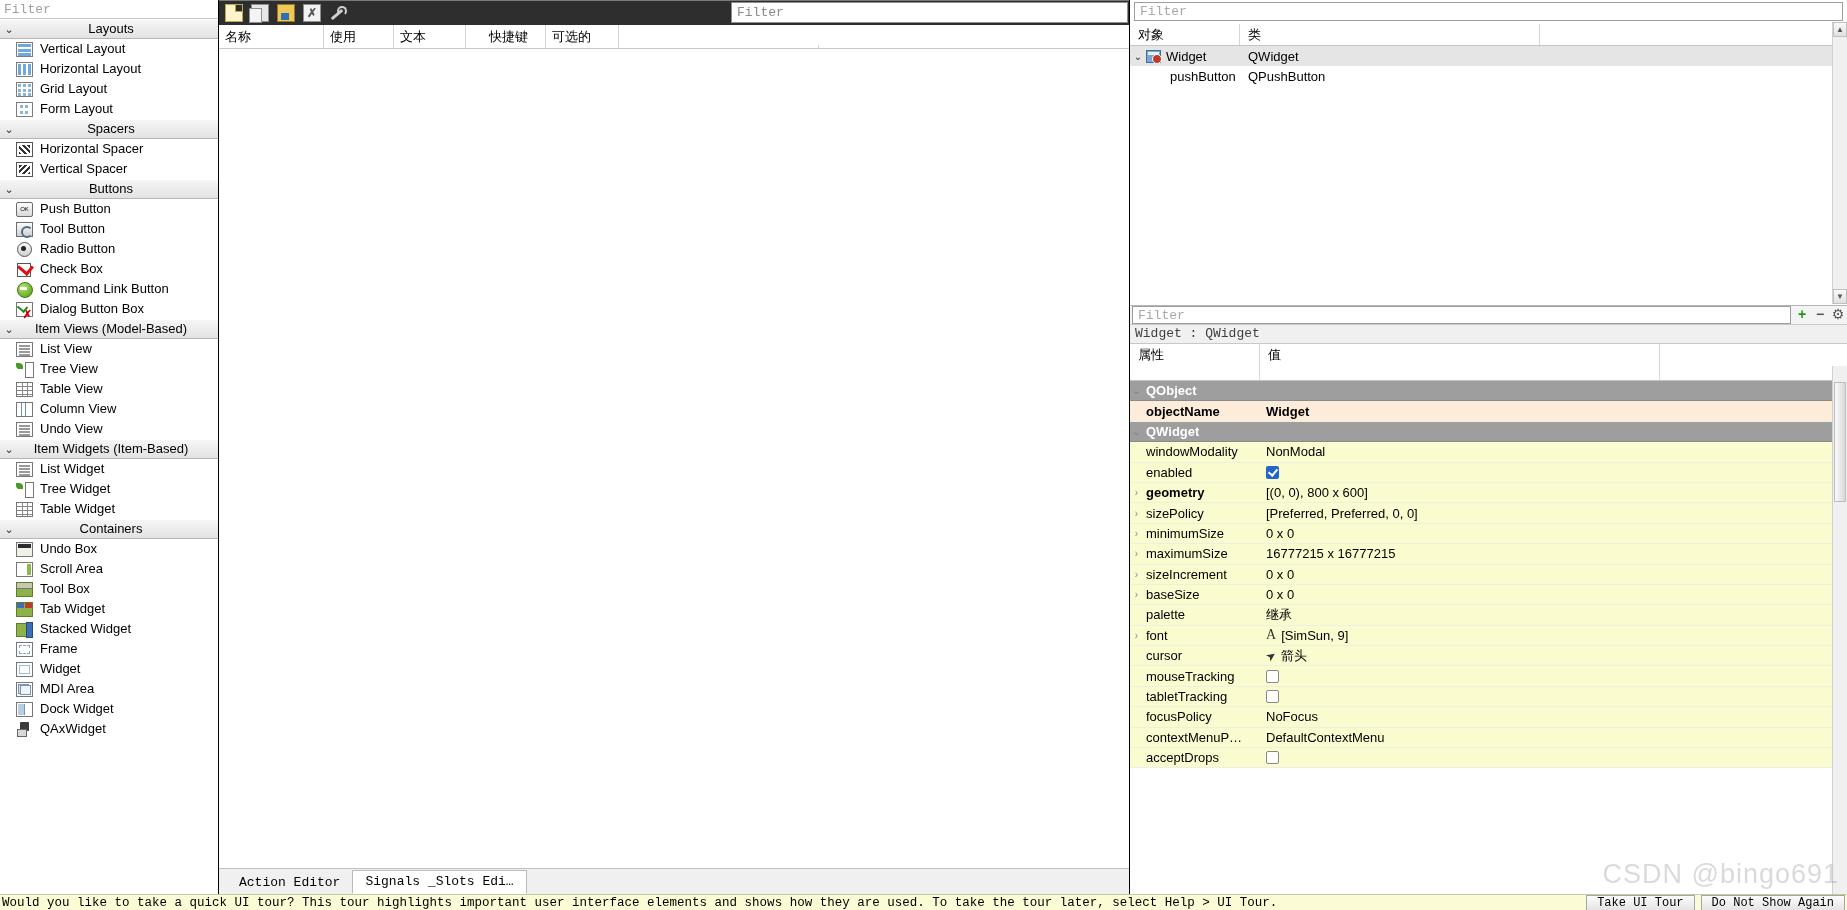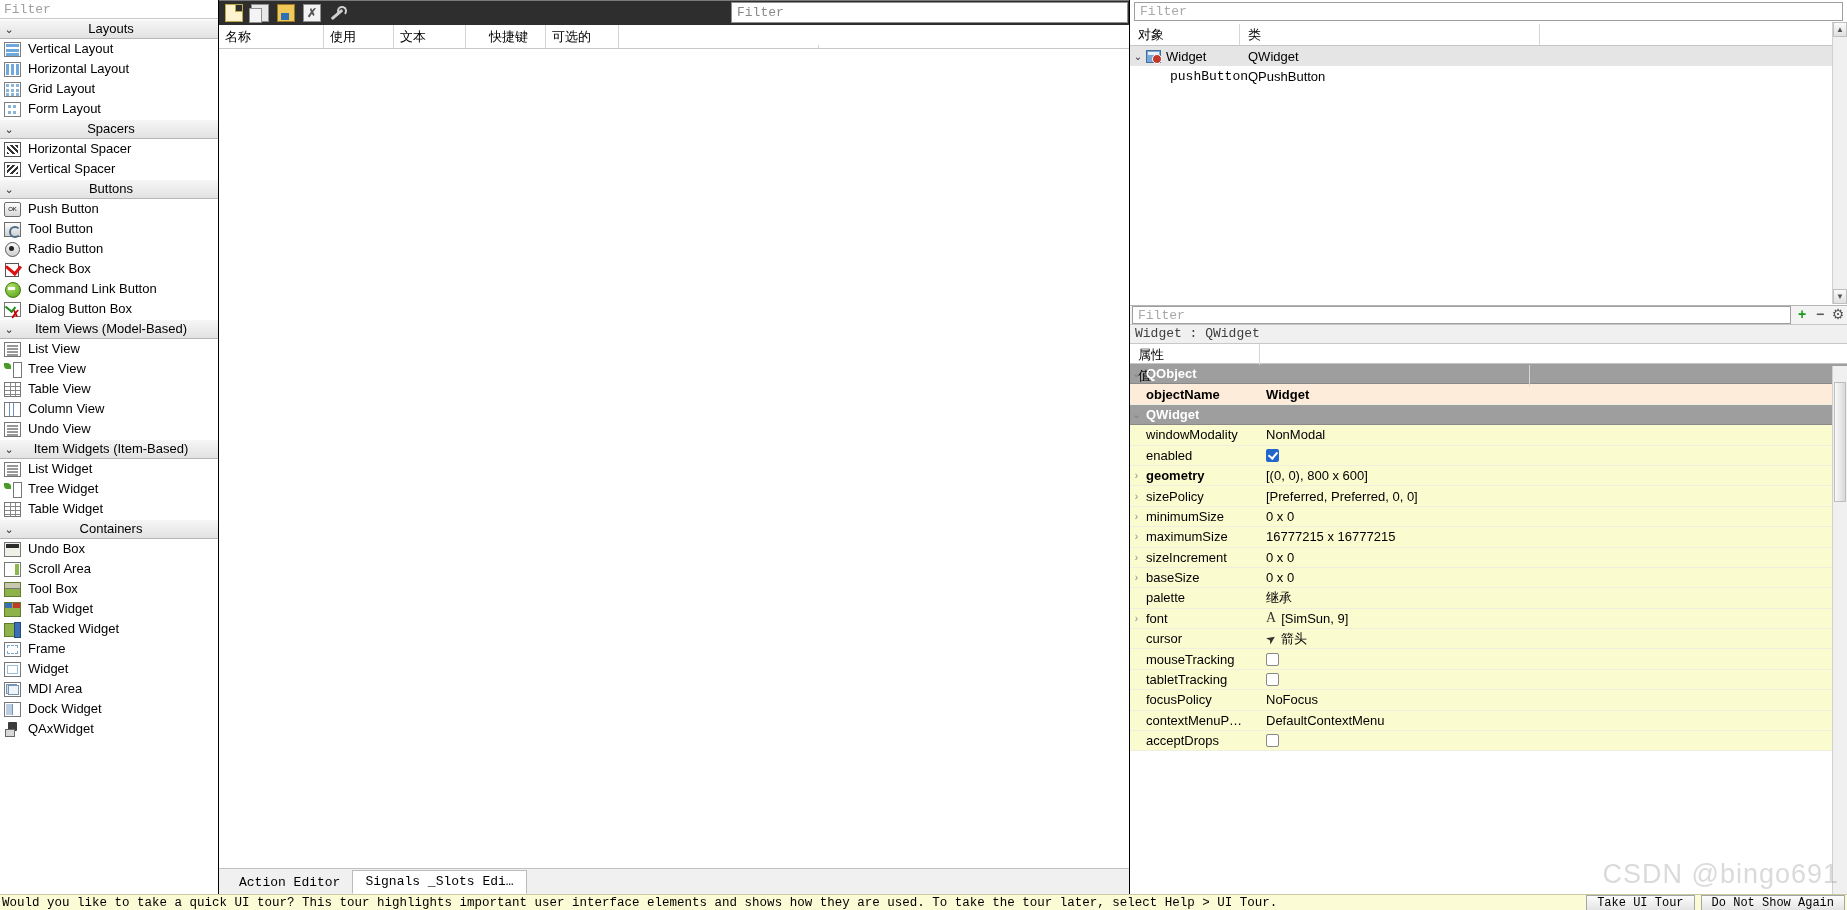--- a/index.html
+++ b/index.html
@@ -32,21 +32,21 @@
     border-top: 1px solid #fff; border-bottom: 1px solid #b5b5b5;
     display: flex; align-items: center; position: relative;
     font-size: 13px; color: #000;
   }
   .wb-group .chev {
     width: 18px; text-align: center; font-size: 11px; color: #333; flex: 0 0 18px;
   }
   .wb-group .gtitle { flex: 1; text-align: center; padding-right: 14px; }
   .wb-item {
     height: 20px; line-height: 20px; display: flex; align-items: center;
-    padding-left: 4px; font-size: 13px; color: #000; cursor: default;
+    padding-left: 16px; font-size: 13px; color: #000; cursor: default;
   }
   .wb-ico {
     width: 17px; height: 15px; flex: 0 0 17px; margin-right: 7px;
     position: relative; display: inline-block;
   }
   
   .ico-vlay { background:#fff; border:1px solid #7d7d7d; }
   .ico-vlay::before{content:"";position:absolute;left:1px;right:1px;top:1px;height:3px;background:#6fa8dc;box-shadow:0 5px 0 #6fa8dc,0 9px 0 #6fa8dc;}
   .ico-hlay { background:#fff; border:1px solid #7d7d7d; }
   .ico-hlay::before{content:"";position:absolute;top:1px;bottom:1px;left:1px;width:3px;background:#6fa8dc;box-shadow:5px 0 0 #6fa8dc,10px 0 0 #6fa8dc;}
@@ -205,21 +205,21 @@
   }
   .pf-btn { width: 18px; height: 18px; text-align: center; line-height: 17px; font-size: 14px; cursor: pointer; }
   .pf-plus { color: #1a9a1a; font-weight: bold; }
   .pf-minus { color: #555; font-weight: bold; }
   .pf-conf { color: #555; }
   #proptitle {
     height: 19px; line-height: 18px; padding-left: 5px;
     font-family: "Liberation Mono", monospace; font-size: 13px; color: #404040;
     background: #f0f0f0; border-bottom: 1px solid #c8c8c8;
   }
-  #prophead { height: 20px; display: flex; border-bottom: 1px solid #c5c5c5; flex-direction: column; }
+  #prophead { height: 37px; display: flex; border-bottom: 1px solid #c5c5c5; }
   .ph-col { line-height: 21px; padding-left: 8px; font-size: 13px; border-right: 1px solid #d6d6d6; }
   .prow { height: 20.4px; display: flex; align-items: center; font-size: 13px; border-bottom: 1px solid #efefdf; }
   .prow.group { background: #9e9e9e; color: #fff; font-weight: bold; border-bottom: 1px solid #8a8a8a; }
   .prow.obj { background: #fdecd9; font-weight: bold; }
   .prow.yellow { background: #fbfbd0; }
   .p-chev { width: 13px; text-align: center; font-size: 10px; color: #888; flex: 0 0 13px; }
   .p-key { width: 117px; padding-left: 3px; overflow: hidden; white-space: nowrap; }
   .prow.group .p-key { width: auto; }
   .p-val { flex: 1; padding-left: 6px; overflow: hidden; white-space: nowrap; display:flex; align-items:center; gap:5px; }
   .chk { width: 13px; height: 13px; background: #2266cc; border-radius: 2px; position: relative; display:inline-block;}
@@ -459,21 +459,21 @@
     <div id="oirows">
         <div class="oi-row sel">
           <div class="oi-name" style="width: 118px; padding-left: 0px;">
             <span class="oi-chev">⌄</span>
             <span class="oi-ico ico-qwidget"></span>
             <span>Widget</span>
           </div>
           <div>QWidget</div>
         </div>
         <div class="oi-row">
-          <div class="oi-name" style="width: 118px; padding-left: 24px; font-family: Liberation Mono, monospace;">
+          <div class="oi-name" style="width: 118px; padding-left: 24px;">
             <span class="oi-chev"></span>
             <span>pushButton</span>
           </div>
           <div>QPushButton</div>
         </div>
       </div>
     <div id="oiscroll">
       <div class="sb-arrow">▲</div>
       <div class="sb-arrow" style="position:absolute;bottom:0;left:0;right:0;">▼</div>
     </div>

